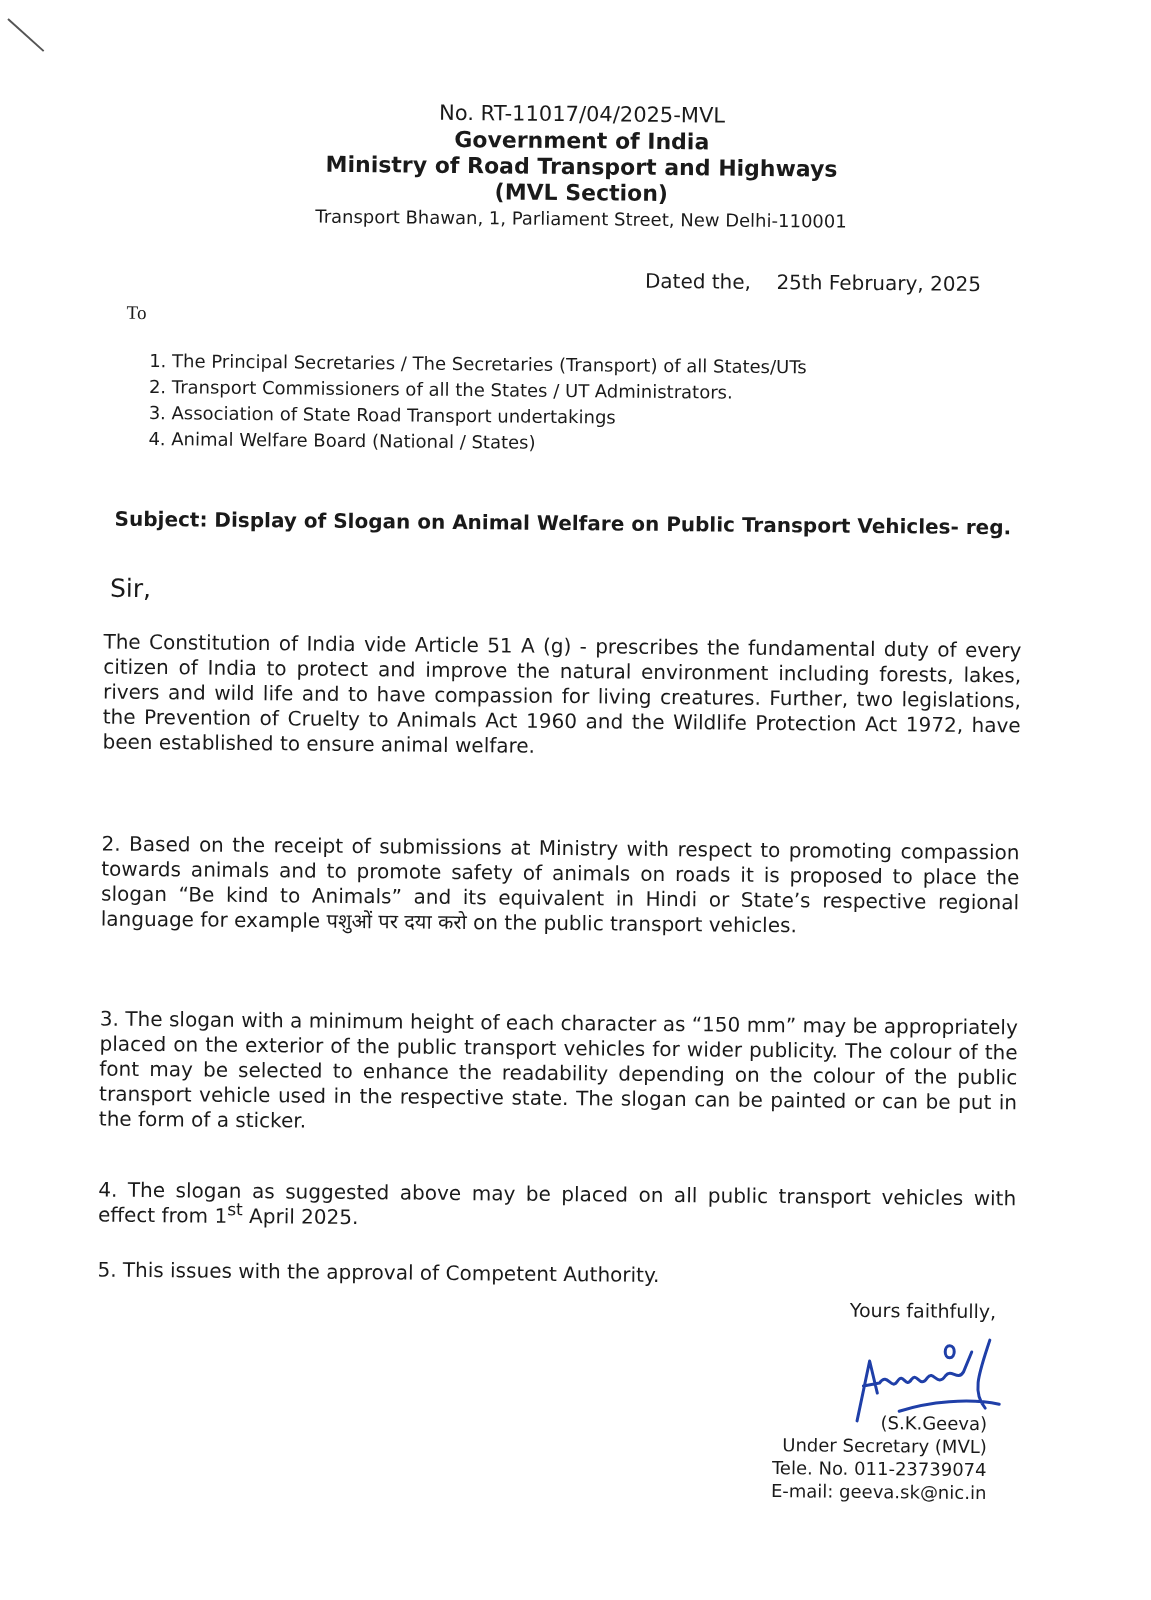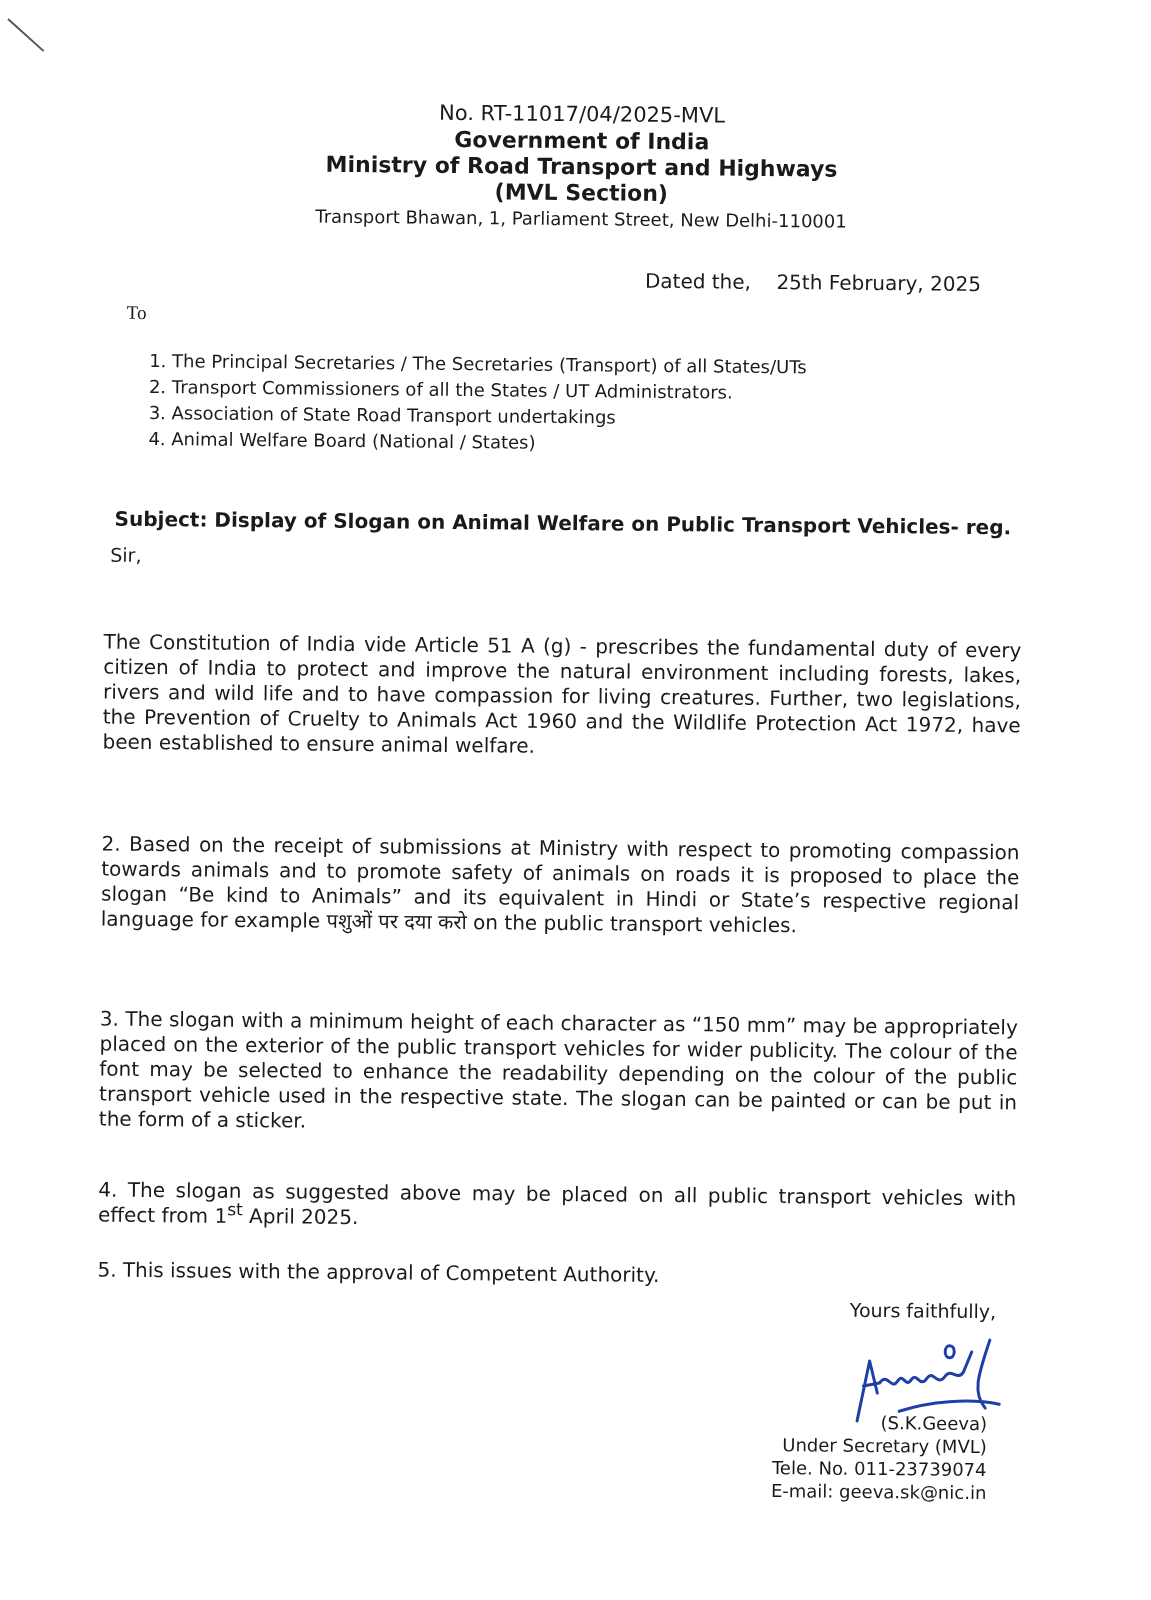--- a/index.html
+++ b/index.html
@@ -16,21 +16,21 @@
     .ref { top: 102px; font-size: 21px; }
     .gov { top: 128px; font-size: 22px; font-weight: bold; }
     .ministry { top: 154px; font-size: 22px; font-weight: bold; }
     .section { top: 180px; font-size: 22px; font-weight: bold; }
     .address { top: 208px; font-size: 18px; }
     .dated { position: absolute; left: 640px; top: 268px; font-size: 20px; white-space: pre; }
     .to { position: absolute; left: 122px; top: 306px; font-size: 19px; font-family: Liberation Serif, serif; }
     .recipients { position: absolute; left: 145px; top: 352px; margin: 0; padding: 0; list-style: none; font-size: 18px; line-height: 26px; }
     .recipients li { white-space: nowrap; }
     .subject { position: absolute; left: 112px; top: 510px; width: 905px; font-size: 20px; font-weight: bold; line-height: 26px; text-align: justify; }
-    .salutation { position: absolute; left: 108px; top: 548px; font-size: 19px; }
+    .salutation { position: absolute; left: 108px; top: 578px; font-size: 25px; }
     .para { position: absolute; left: 102px; width: 918px; font-size: 20px; line-height: 25px; text-align: justify; text-align-last: left; }
     .p1 { top: 634px; }
     .p2 { top: 836px; }
     .p3 { top: 1011px; }
     .p4 { top: 1182px; }
     .p5 { top: 1262px; }
     sup { font-size: 17px; line-height: 0; }
     .closing { position: absolute; right: 150px; top: 1296px; font-size: 19px; }
     .signature { position: absolute; left: 845px; top: 1328px; width: 180px; height: 100px; }
     .sign-block { position: absolute; right: 158px; top: 1408px; text-align: right; font-size: 18px; line-height: 23px; }

